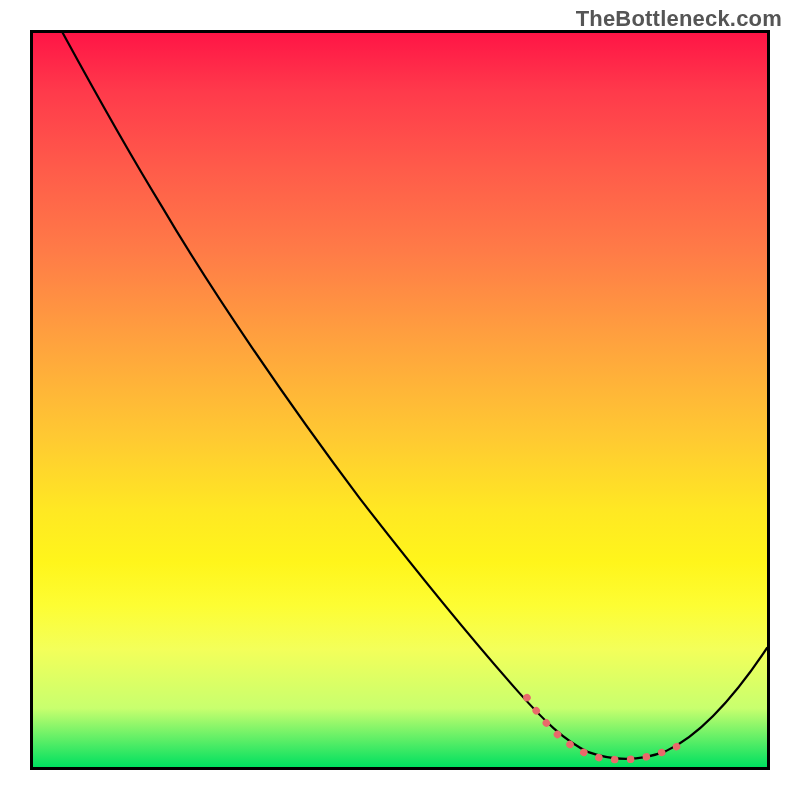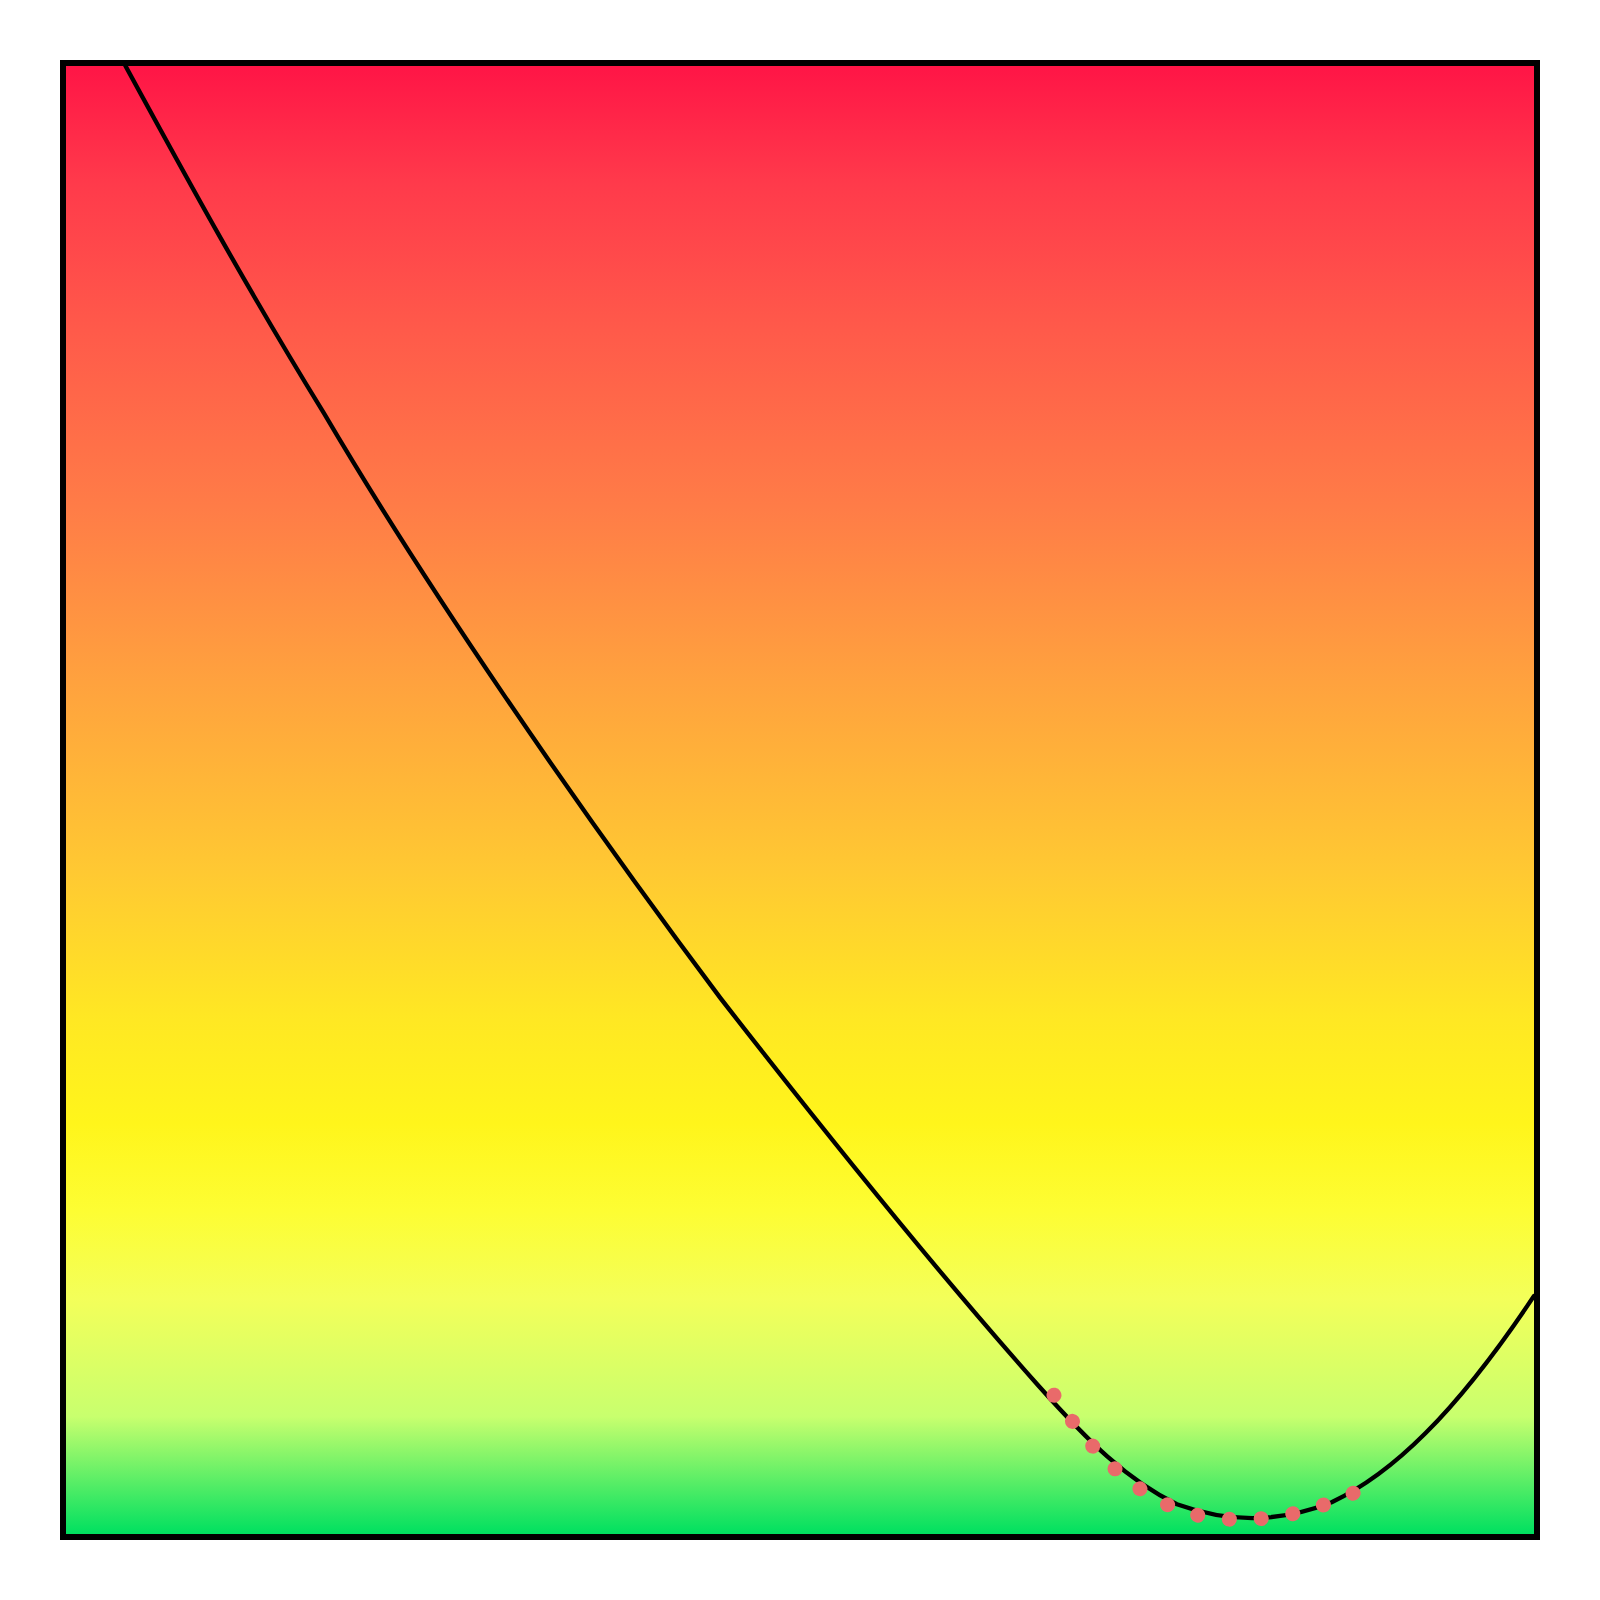--- a/index.html
+++ b/index.html
@@ -69,20 +69,21 @@
     stroke: #e96a6a;
     stroke-width: 7.5;
     stroke-linecap: round;
     stroke-dasharray: 0.1 16;
   }
 </style>
 </head>
 <body>
 <div class="page">
 
+  <div class="watermark">TheBottleneck.com</div>
 
   <div class="plot-area">
     <svg class="curve" viewBox="0 0 740 740" preserveAspectRatio="none">
 
       <path class="main" d="M 30 0
                C 60 55, 90 110, 130 175
                C 180 260, 255 370, 330 470
                C 400 560, 450 620, 490 665
                C 515 693, 535 713, 560 725
                C 585 734, 610 735, 638 724

